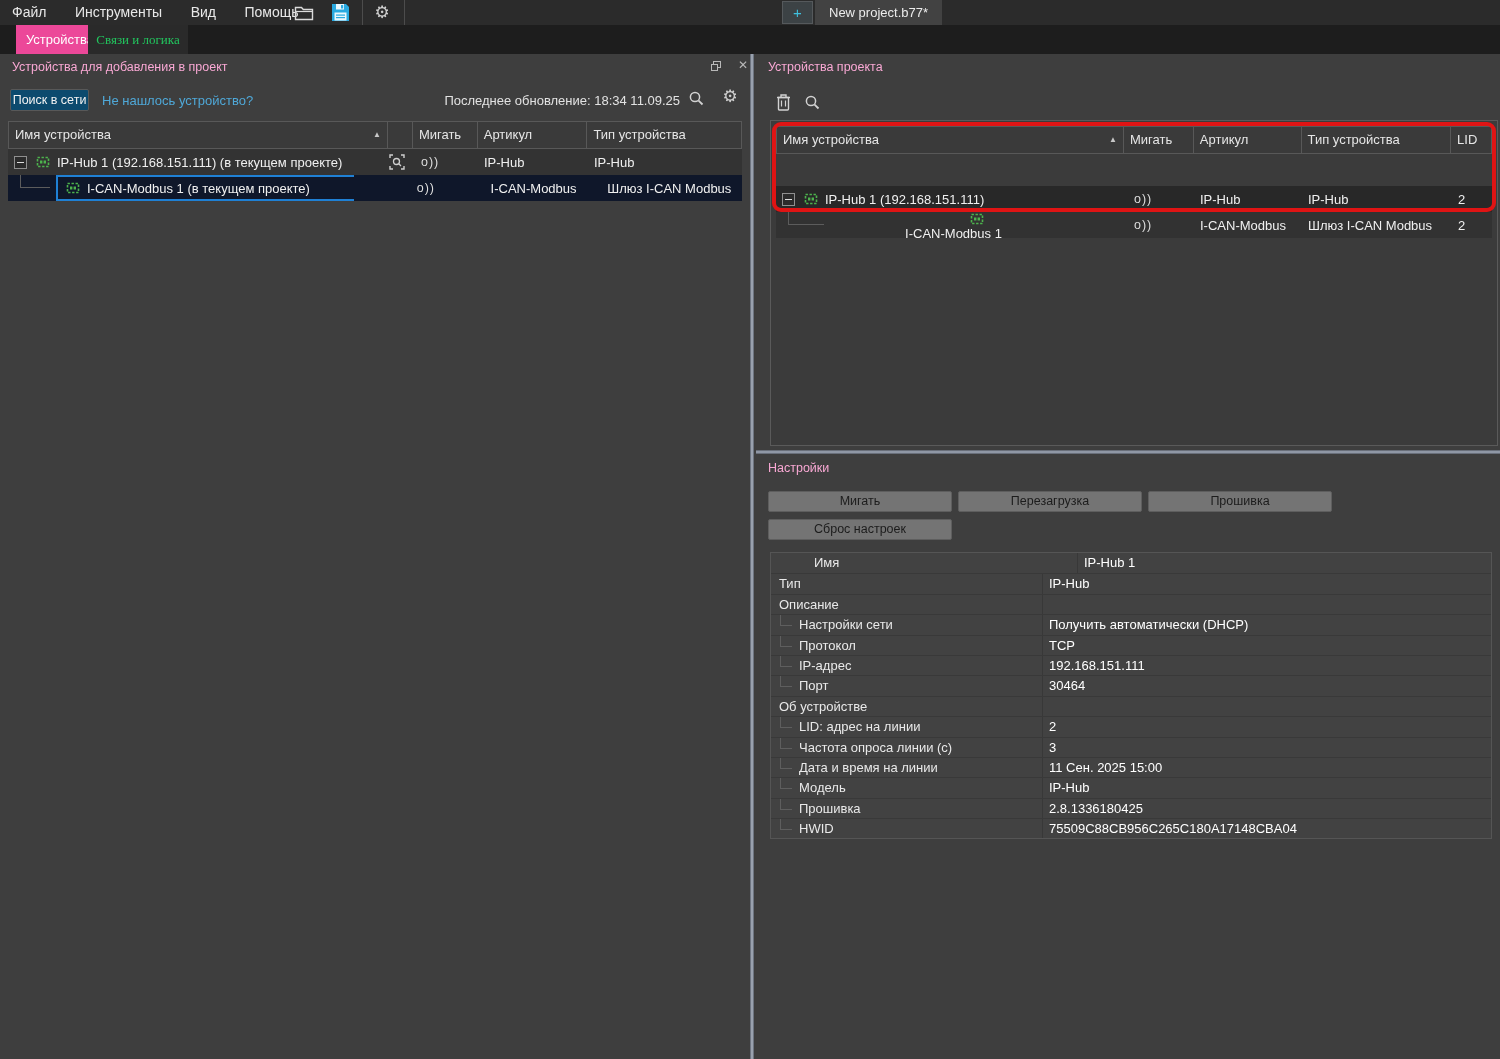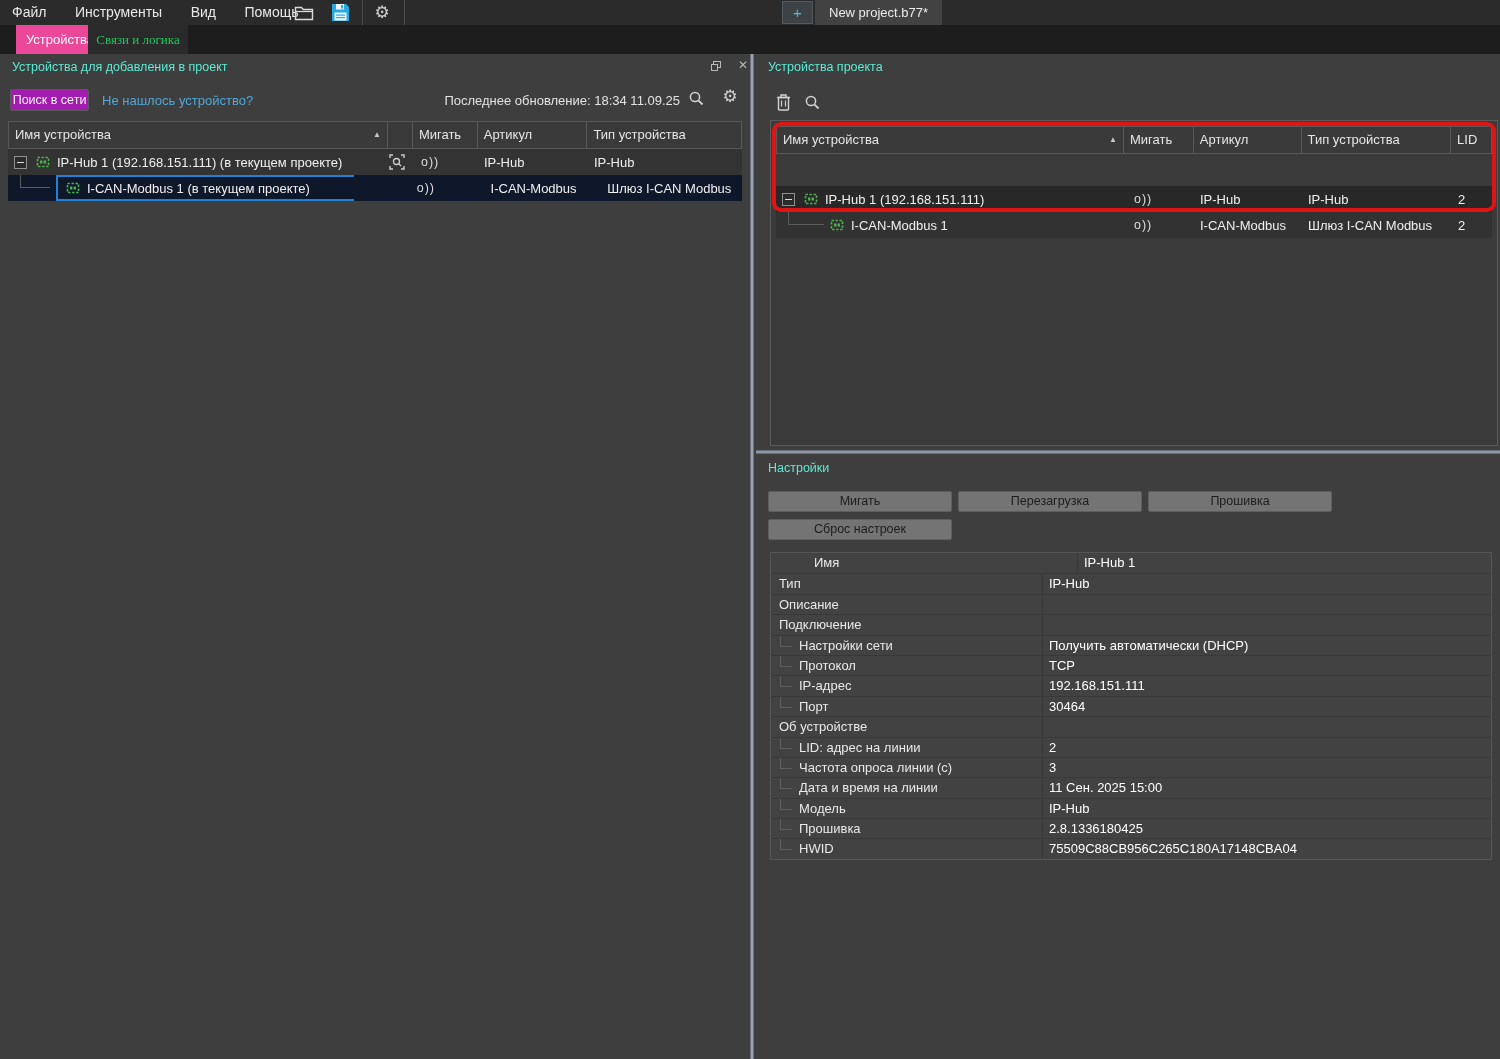--- a/index.html
+++ b/index.html
@@ -26,25 +26,25 @@
   .tab.active { left:16px; width:88px; color:#ffffff; font-weight:normal; background:#ec4899; }
   .tab.inactive { left:88px; width:100px; color:#22c55e; background:#2a2a2a;font-family:Liberation Serif, serif; }
 
   
   .v-splitter { position:absolute; left:750px; top:54px; width:4px; height:1005px;
     background:#99a1ae; border-left:1px solid #6d7480; border-right:1px solid #6d7480; }
   .h-splitter { position:absolute; left:756px; top:450px; width:744px; height:4px;
     background:#8f97a5; border-top:1px solid #696f7a; border-bottom:1px solid #696f7a; }
 
   
-  .panel-title { position:absolute; font-size:12.5px; color:#5eead4; }
+  .panel-title { position:absolute; font-size:12.5px; color:#f9a8d4; }
   .small-ico { position:absolute; color:#b8b8b8; font-size:11px; line-height:11px; }
 
   .btn-search { position:absolute; left:10px; top:89px; width:79px; height:22px;
-    background:#a21caf; border:1px solid #585858; border-radius:2px; color:#f2f2f2;
+    background:#0c4a6e; border:1px solid #585858; border-radius:2px; color:#f2f2f2;
     font-size:12.5px; text-align:center; line-height:20px; }
   .link { position:absolute; left:102px; top:93px; color:#4fa8d8; font-size:13px; }
   .update-text { position:absolute; right:820px; top:93px; color:#e2e2e2; font-size:13px; }
 
   
   .dtable { position:absolute; font-size:13px; color:#f0f0f0; }
   .thead { display:flex; height:28px; background:#3a3a3a; border:1px solid #585858; }
   .th { border-right:1px solid #585858; padding-left:6px; line-height:26px; color:#e6e6e6;
     display:flex; align-items:center; }
   .th:last-child { border-right:none; }
@@ -256,21 +256,21 @@
         </div>
         <div class="dcell" style="width:70px; padding-left:10px;">
           <span class="blink-txt">о))</span>
         </div>
         <div class="dcell" style="width:108px; padding-left:6px;">IP-Hub</div>
         <div class="dcell" style="width:150px; padding-left:6px;">IP-Hub</div>
         <div class="dcell" style="width:40px; padding-left:6px;">2</div>
       </div>
 
       <div class="drow" style="background:#323232;">
-        <div class="dcell" style="width:348px; position:relative;">
+        <div class="dcell" style="width:348px; position:relative;flex-direction:column;">
           <span class="branch" style="left:12px; top:-6px; width:36px; height:19px;"></span>
           <span class="dev-icon" style="margin-left:54px;">
             <svg width="14" height="14" viewBox="0 0 14 14">
               <rect x="1.5" y="2.5" width="11" height="9" fill="none" stroke="#4db34d" stroke-width="1.6" stroke-dasharray="2.4,1.6"></rect>
               <rect x="4" y="5.5" width="2.4" height="3" fill="#4db34d"></rect>
               <rect x="7.6" y="5.5" width="2.4" height="3" fill="#4db34d"></rect>
             </svg>
           </span>
           <span style="margin-left:7px;">I-CAN-Modbus 1</span>
         </div>
@@ -301,24 +301,20 @@
       </div>
       <div class="prow">
         <div class="plabel">Тип</div>
         <div class="pvalue">IP-Hub</div>
       </div>
       <div class="prow">
         <div class="plabel">Описание</div>
         <div class="pvalue"></div>
       </div>
       <div class="prow">
-        <div class="plabel">Подключение</div>
-        <div class="pvalue"></div>
-      </div>
-      <div class="prow">
         <div class="plabel child">Настройки сети</div>
         <div class="pvalue">Получить автоматически (DHCP)</div>
       </div>
       <div class="prow">
         <div class="plabel child">Протокол</div>
         <div class="pvalue">TCP</div>
       </div>
       <div class="prow">
         <div class="plabel child">IP-адрес</div>
         <div class="pvalue">192.168.151.111</div>

